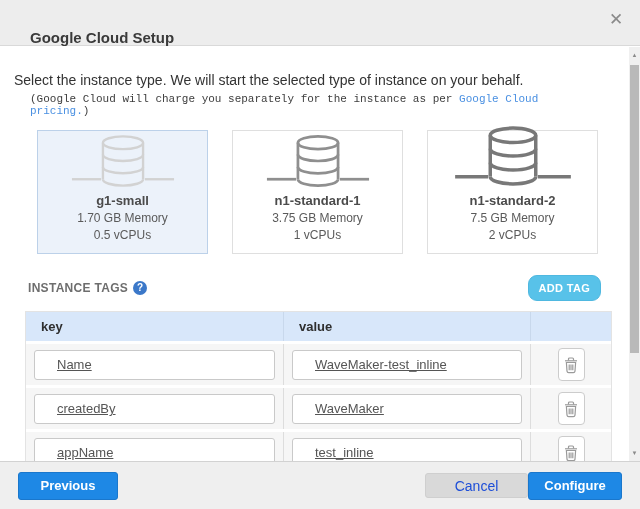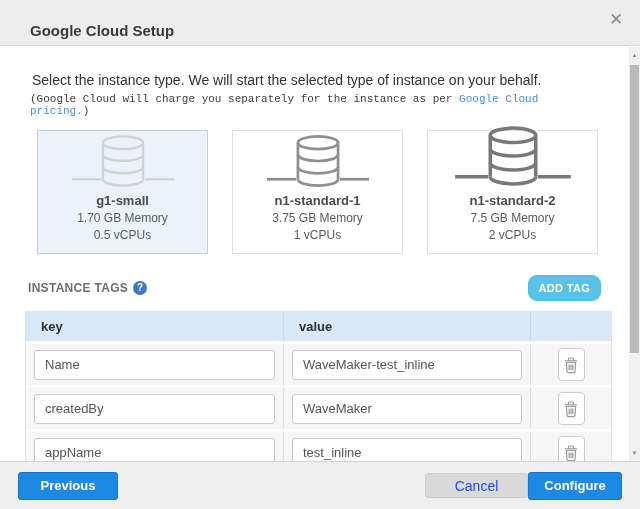--- a/index.html
+++ b/index.html
@@ -3,27 +3,27 @@
 <meta charset="utf-8">
 <style>
   * { margin:0; padding:0; box-sizing:border-box; }
   html,body { width:640px; height:509px; }
   body { font-family:"Liberation Sans","DejaVu Sans",sans-serif; background:#fff; }
 
   .dialog { position:relative; width:640px; height:509px; background:#fff; overflow:hidden; }
 
   
   .dlg-header { position:absolute; top:0; left:0; right:0; height:46px; background:#ededed; border-bottom:1px solid #d9d9d9; }
-  .dlg-title { position:absolute; left:30px; top:8px; line-height:46px; font-size:15px; font-weight:600; color:#3a3a3a; }
+  .dlg-title { position:absolute; left:30px; top:15px; line-height:46px; font-size:15px; font-weight:600; color:#3a3a3a; }
   .dlg-close { position:absolute; right:13px; top:9px; width:22px; height:22px; background:none; border:none; font-size:17px; color:#8a8a8a; cursor:pointer; line-height:22px; text-align:center; }
 
   
   .dlg-body { position:absolute; top:47px; left:0; right:11px; bottom:48px; background:#fff; overflow:hidden; }
 
-  .intro-1 { margin:25px 30px 0 32px; font-size:14px; color:#333; }
+  .intro-1 { margin:25px 30px 0 14px; font-size:14px; color:#333; }
   .intro-2 { margin:5px 30px 0 30px; font-size:11px; color:#3d3d3d;font-family:Liberation Mono, monospace; }
   .intro-link { color:#4a90e2; text-decoration:none; cursor:pointer; }
 
   .cards { display:flex; gap:24px; margin:13px 0 0 37px; }
   .card { width:171px; height:124px; background:#fff; border:1px solid #dfdfdf; display:flex; flex-direction:column; align-items:center; justify-content:flex-end; padding-bottom:9px; cursor:pointer; }
   .card.selected { background:#ecf2fa; border-color:#bcd1e9; }
   .card .icon-wrap { flex:1; display:flex; align-items:center; justify-content:center; width:100%; }
   .card-name { font-size:13px; font-weight:bold; color:#4b4b4b; line-height:18px; }
   .card-detail { font-size:12px; color:#5a5a5a; line-height:17px; }
   .db-svg { display:block; }
@@ -38,21 +38,21 @@
 
   
   .tag-table { margin-left:25px; width:587px; border:1px solid #e3e3e3; }
   .t-row { display:grid; grid-template-columns:258px 247px 80px; }
   .t-head { background:#d8e7fa; height:29px; }
   .t-head .t-cell { font-size:13px; font-weight:bold; color:#2f2f2f; line-height:29px; padding-left:15px; border-right:1px solid #c8d8ec; }
   .t-head .t-cell:last-child { border-right:none; }
   .t-body { background:#f6f6f6; height:44px; border-top:3px solid #fff; }
   .t-body .t-cell { display:flex; align-items:center; padding:0 8px; border-right:1px solid #dddddd; }
   .t-body .t-cell:last-child { border-right:none; justify-content:center; }
-  .tag-input { width:100%; height:30px; border:1px solid #c9c9c9; border-radius:3px; background:#fff; padding:0 10px; font-size:13px; color:#555; font-family:inherit; }
+  .tag-input { width:100%; height:30px; border:1px solid #c9c9c9; border-radius:3px; background:#fff; padding:0 22px; font-size:13px; color:#555; font-family:inherit;text-decoration:underline; }
   .trash-btn { width:27px; height:33px; background:#fff; border:1px solid #ccc; border-radius:4px; cursor:pointer; display:flex; align-items:center; justify-content:center; }
 
   
   .scrollbar { position:absolute; top:47px; right:0; bottom:48px; width:11px; background:#f0f0f0; }
   .sb-arrow { position:absolute; left:0; width:11px; height:14px; font-size:6px; color:#8a8a8a; text-align:center; line-height:14px; cursor:pointer; }
   .sb-up { top:1px; }
   .sb-down { bottom:1px; }
   .sb-thumb { position:absolute; top:18px; left:1px; width:9px; height:288px; background:#b9b9b9; cursor:pointer; }
 
   

